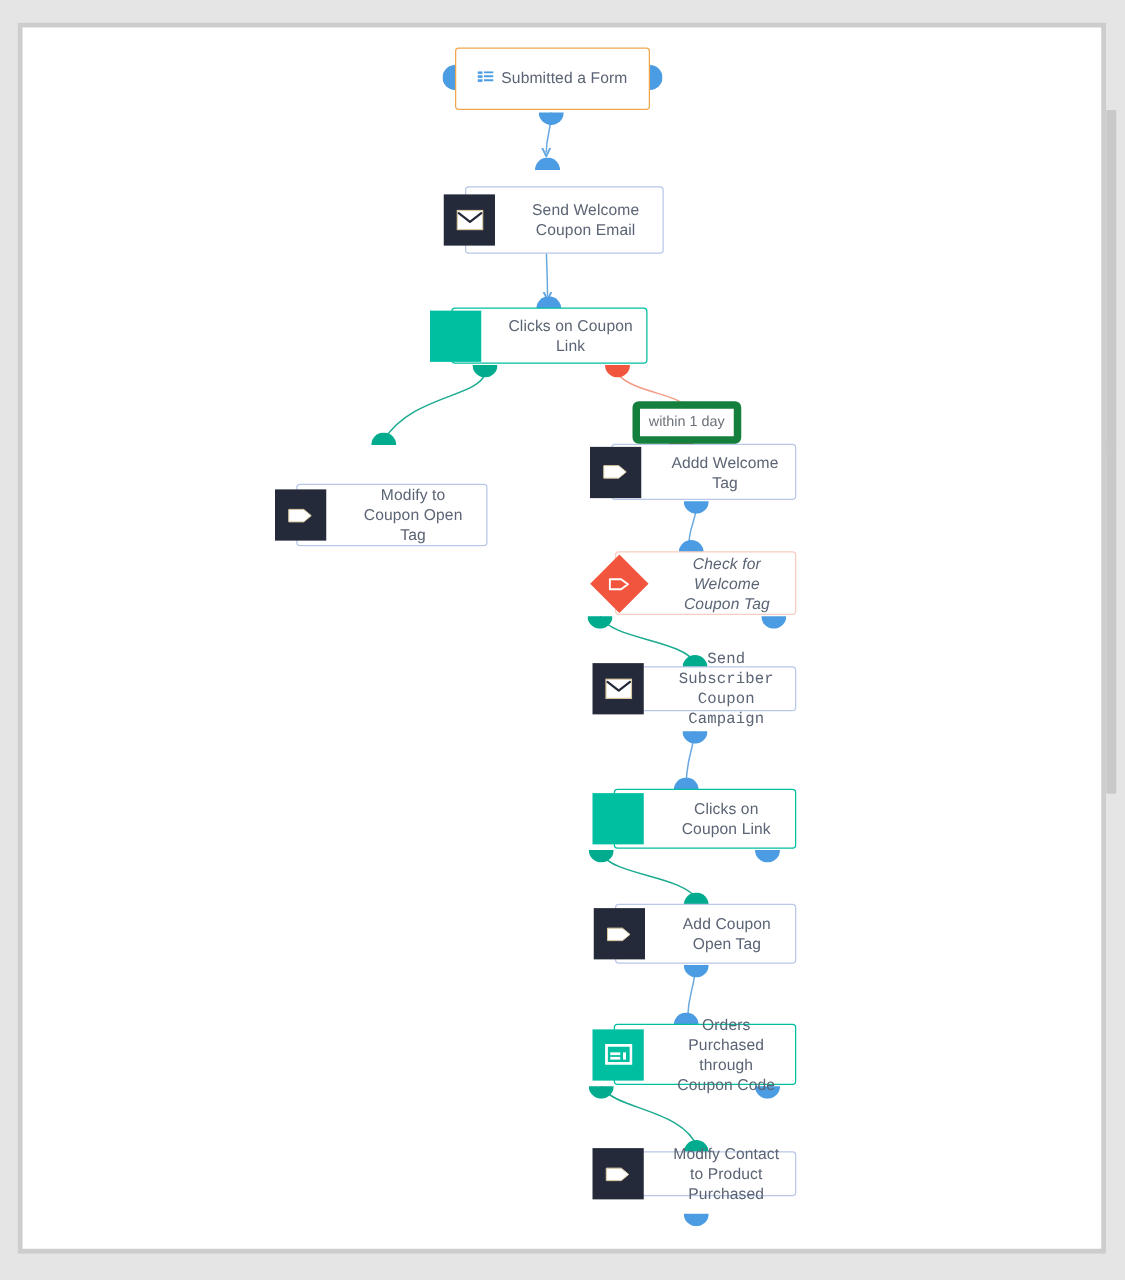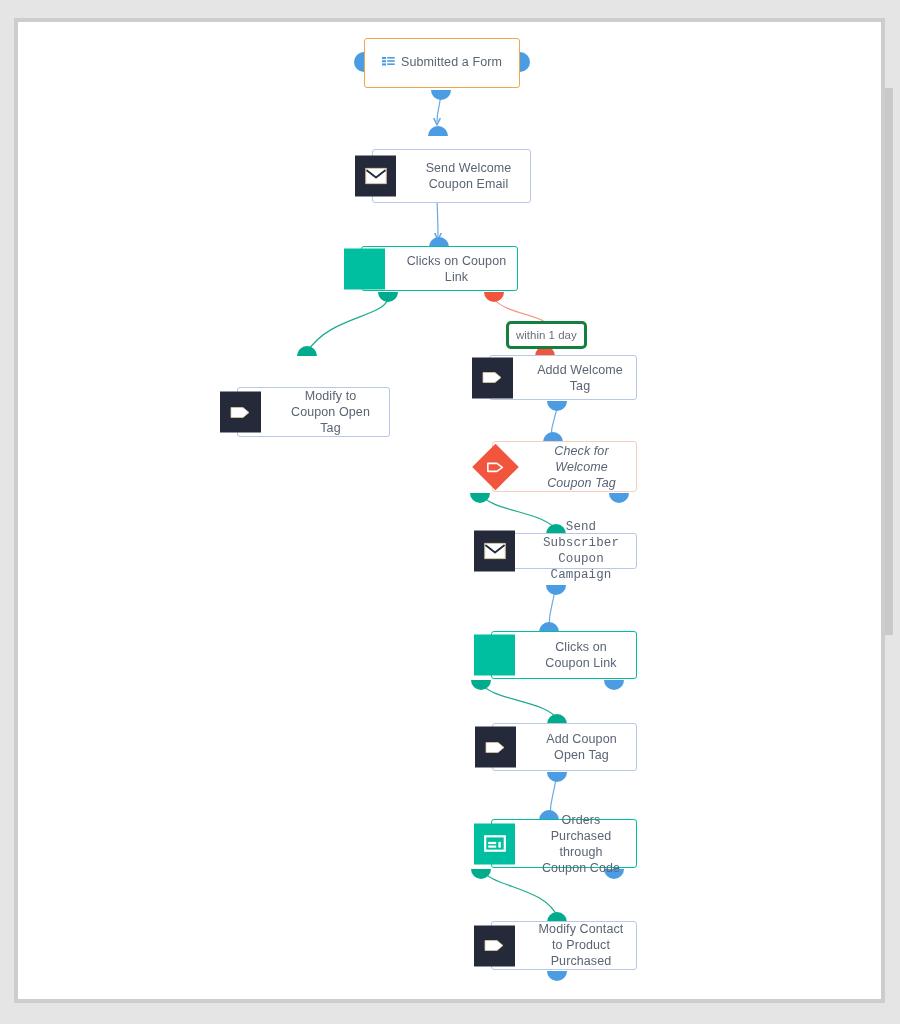--- a/index.html
+++ b/index.html
@@ -128,21 +128,21 @@
     z-index: 4;
   }
   .dot.blue   { background: #4b9ce2; }
   .dot.teal   { background: #00ab8e; }
   .dot.salmon { background: #f2553d; }
 
   
   .edge-label {
     position: absolute;
     background: #ffffff;
-    border: 3px solid #15803d;
+    border: 6px solid #15803d;
     border-radius: 5px;
     color: #6b7179;
     font-size: 11.5px;
     line-height: 14px;
     padding: 4px 7px;
     white-space: nowrap;
     z-index: 7;
   }
 
   svg.links { position: absolute; left:0; top:0; width:900px; height:1024px; z-index: 2; pointer-events:none; }
@@ -301,21 +301,21 @@
           <rect x="4.2" y="7.4" width="8" height="2.2" fill="#ffffff"></rect>
           <rect x="4.2" y="11" width="8" height="2.2" fill="#ffffff"></rect>
           <rect x="14.4" y="7.4" width="2.4" height="5.8" fill="#ffffff"></rect>
         </svg>
       </span>
     </div>
     <div class="dot blue" style="left:539px; top:810px; clip-path: inset(0 0 50% 0);"></div>
     <div class="dot teal" style="left:471px; top:859px; clip-path: inset(50% 0 0 0);"></div>
     <div class="dot blue" style="left:604px; top:859px; clip-path: inset(50% 0 0 0);"></div>
 
-    <div class="node" style="left:491px; top:921px; width:146px; height:49px;align-items:flex-end;">
+    <div class="node" style="left:491px; top:921px; width:146px; height:36px;">
       <span class="node-label">Modify Contact to Product Purchased</span>
       <span class="node-icon">
         <svg width="22" height="16" viewBox="0 0 22 16">
           <path d="M1,3 L13,3 L19,8 L13,13 L1,13 Z" fill="#ffffff" stroke="#d9c9a0" stroke-width="0.8" stroke-linejoin="round"></path>
         </svg>
       </span>
     </div>
     <div class="dot teal" style="left:547px; top:912px; clip-path: inset(0 0 50% 0);"></div>
     <div class="dot blue" style="left:547px; top:961px; clip-path: inset(50% 0 0 0);"></div>
 

